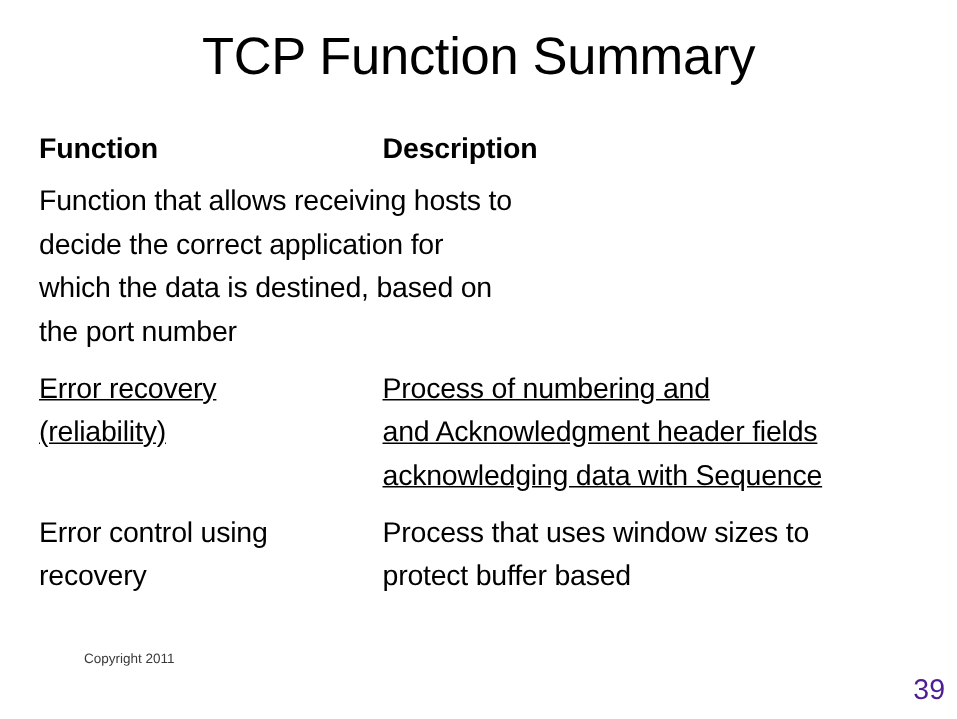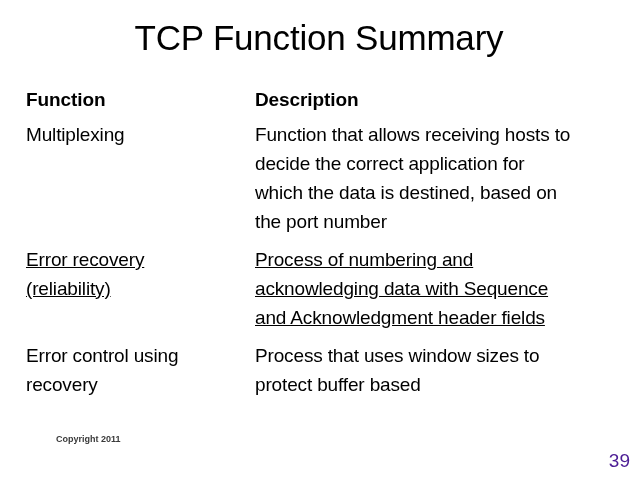--- a/index.html
+++ b/index.html
@@ -89,21 +89,21 @@
   .row-multiplexing { margin-top: 0px; }
   .row-error        { margin-top: 9px; text-decoration: underline; }
   .row-flow         { margin-top: 9px; }
 
   .copyright {
     position: absolute;
     left: 56px;
     top: 433px;
     font-size: 9px;
     line-height: 12px;
-    font-weight: 700;
+    font-weight: 400;
     color: #3a3a3a;
     letter-spacing: 0px;
     white-space: nowrap;
   }
 
   .page-number {
     position: absolute;
     right: 8px;
     top: 449px;
     font-size: 19px;
@@ -121,40 +121,37 @@
   <div class="slide-title">TCP Function Summary</div>
 
   <div class="table">
 
     <div class="row header-row">
       <div class="col-function header-cell">Function</div>
       <div class="col-description header-cell">Description</div>
     </div>
 
     <div class="row row-multiplexing">
-      <div class="col-function body-cell">
-        <span class="line">Multiplexing</span>
-      </div>
       <div class="col-description body-cell">
         <span class="line">Function that allows receiving hosts to</span>
         <span class="line">decide the correct application for</span>
         <span class="line">which the data is destined, based on</span>
         <span class="line">the port number</span>
       </div>
     </div>
 
     <div class="row row-error">
       <div class="col-function body-cell">
         <span class="line">Error recovery</span>
         <span class="line">(reliability)</span>
       </div>
       <div class="col-description body-cell">
         <span class="line">Process of numbering and</span>
+        <span class="line">and Acknowledgment header fields</span>
         <span class="line">acknowledging data with Sequence</span>
-        <span class="line">and Acknowledgment header fields</span>
       </div>
     </div>
 
     <div class="row row-flow">
       <div class="col-function body-cell">
         <span class="line">Error control using</span>
         <span class="line">recovery</span>
       </div>
       <div class="col-description body-cell">
         <span class="line">Process that uses window sizes to</span>

